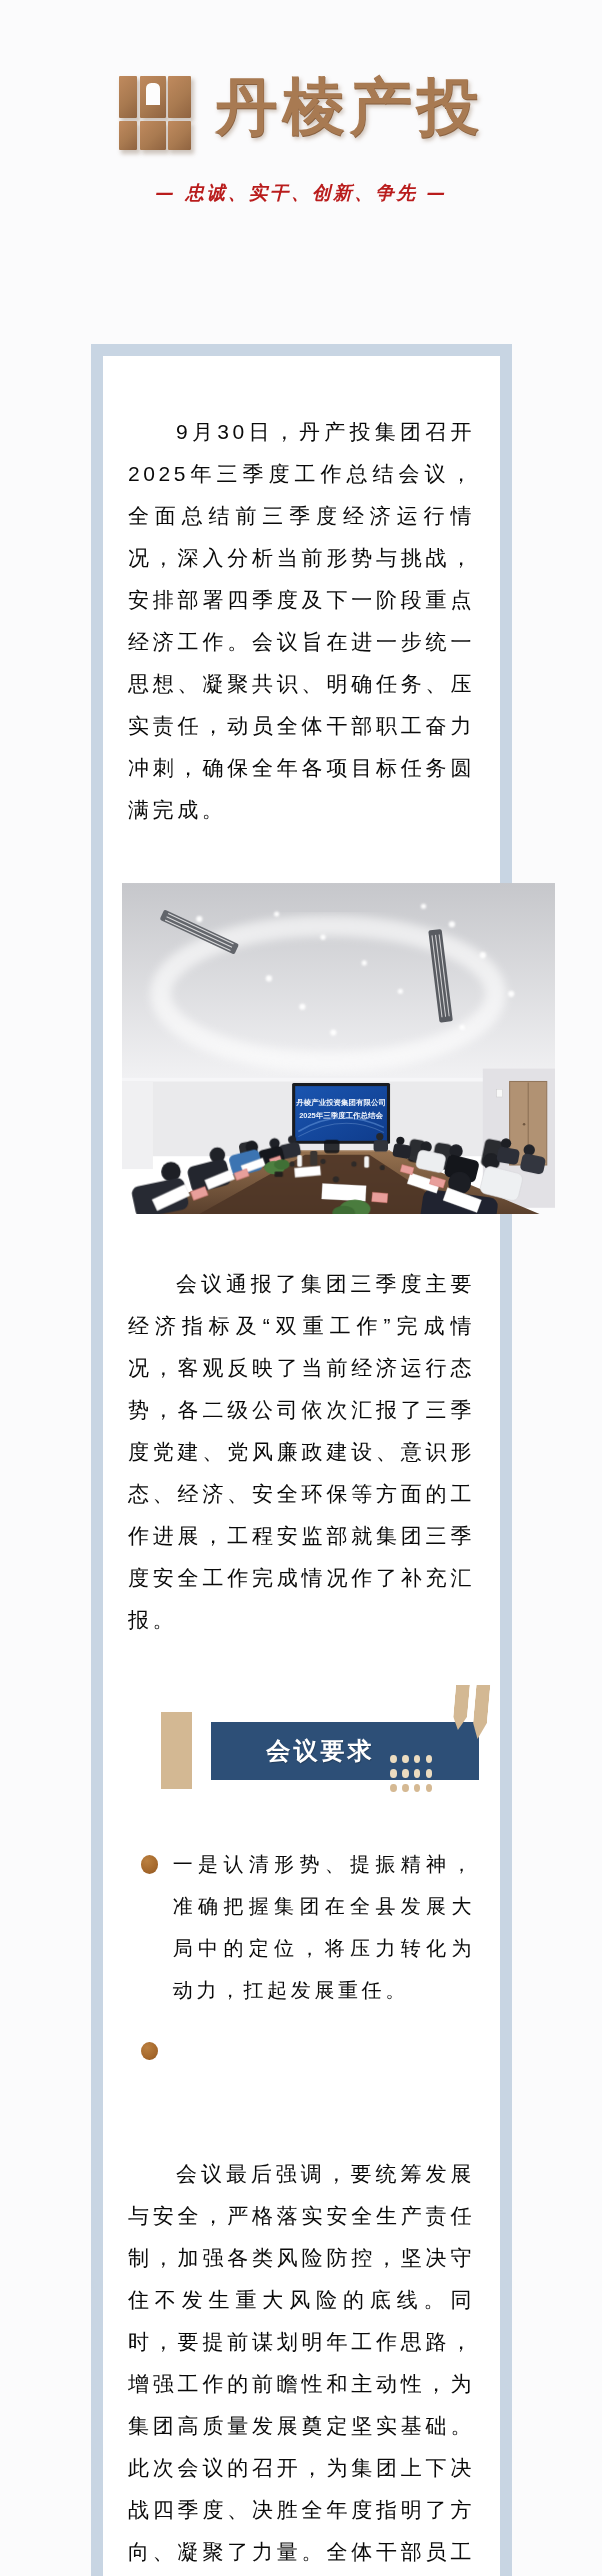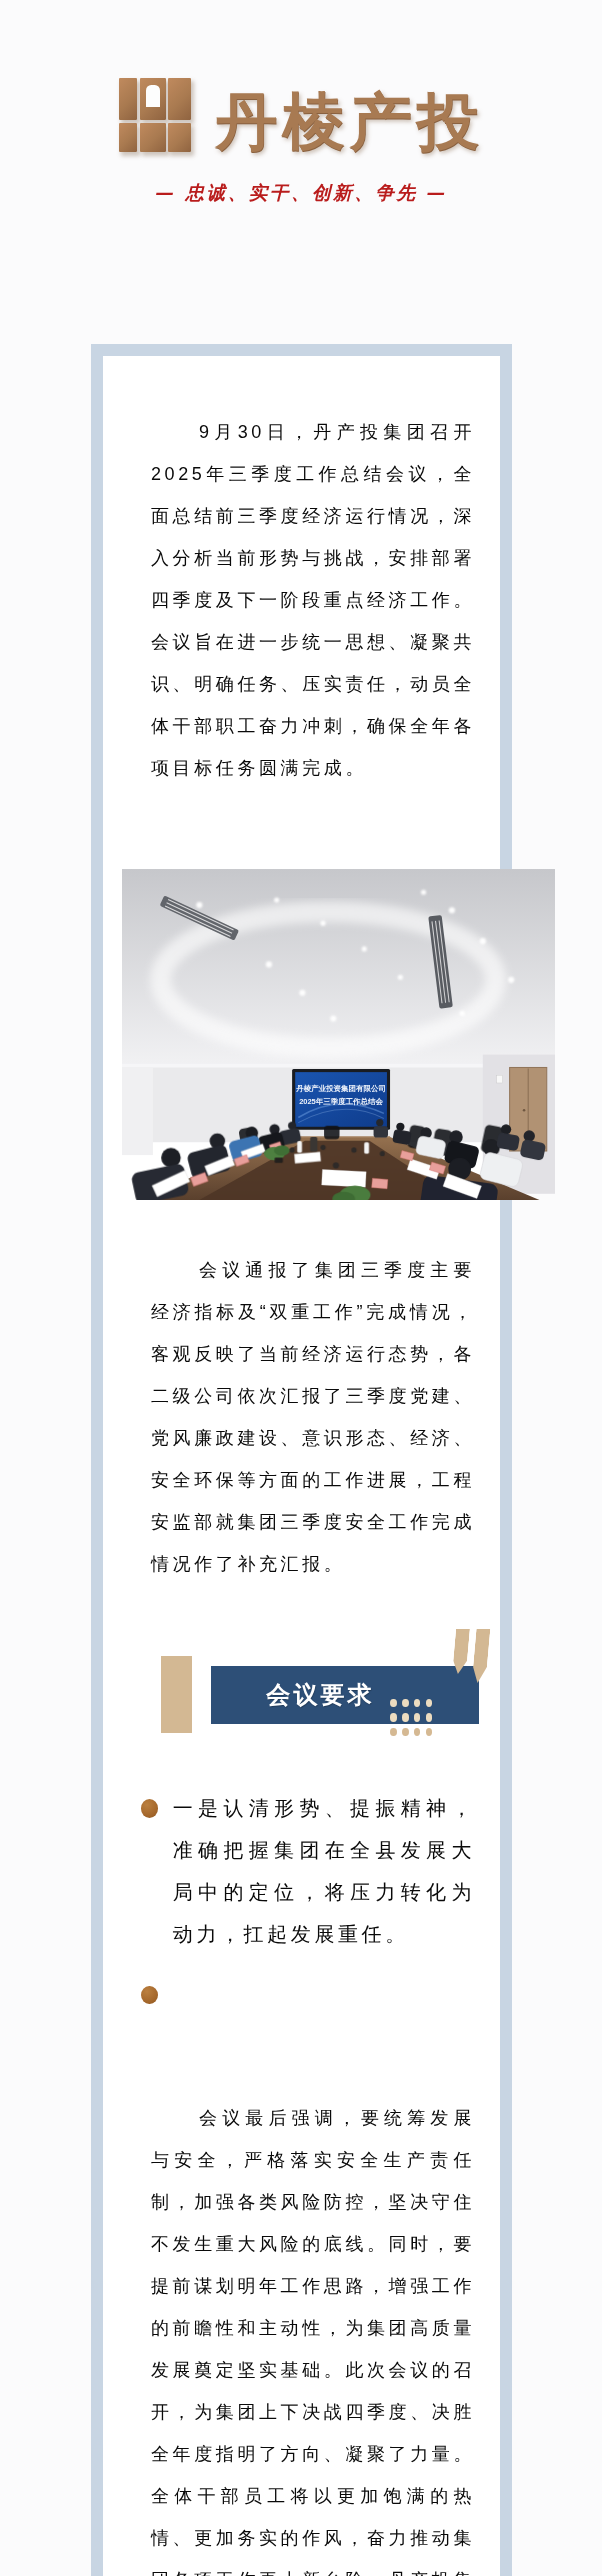--- a/index.html
+++ b/index.html
@@ -3,21 +3,21 @@
 <meta charset="utf-8">
 <style>
   * { margin:0; padding:0; box-sizing:border-box; }
   html,body { background:#fbfbfc; }
   body {
     width:603px; height:3077px; margin:0 auto; overflow:hidden;
     font-family:"Liberation Sans", sans-serif; color:#0a0a0a;
   }
   
   .header { padding-top:76px; text-align:center; }
-  .logo-row { display:flex; align-items:flex-end; justify-content:center; gap:19.6px; height:77px; }
+  .logo-row { display:flex; align-items:flex-start; justify-content:center; gap:19.6px; height:77px; }
   .logo-grid {
     width:77px; height:75px; display:grid;
     grid-template-columns:18.5px 26px 23px; grid-template-rows:42px 29px; gap:2.6px;
   }
   .logo-grid .tile {
     background:linear-gradient(135deg,#c austere,#9c6d45);
     background:linear-gradient(135deg,#c08a5e 0%,#a97a50 55%,#8f6340 100%);
     border-radius:1px; box-shadow:2.1px 3.1px 4.6px rgba(120,95,70,.35); position:relative;
   }
   .logo-grid .tile.notch::after {
@@ -32,24 +32,24 @@
   .tagline {
     margin-top:27px; font-family:"DejaVu Serif", serif; font-style:italic; font-weight:bold;
     font-size:18.5px; letter-spacing:2.6px; color:#b91c1c;
   }
   
   .box {
     margin:139px auto 0; width:421px; background:#ffffff;
     border:12px solid #c8d5e3; padding:55px 25px 20.6px;
   }
   .para {
-    font-size:18px; line-height:42px; letter-spacing:3.6px;
-    text-align:justify; text-indent:48px; color:#0a0a0a;margin-left:23px;
-  }
-  .photo-wrap { width:433px; margin:80px 0 0 -5.7px; }
+    font-size:21px; line-height:42px; letter-spacing:3.6px;
+    text-align:justify; text-indent:48px; color:#0a0a0a;
+  }
+  .photo-wrap { width:433px; margin:52px 0 0 -5.7px; }
   .photo-wrap svg { display:block; width:433px; height:331px; }
   .para-2 { margin-top:49px; }
   
   .banner-block { margin-top:71px; position:relative; height:84px; }
   .accent-bar { position:absolute; left:33px; top:0; width:31px; height:77px; background:#d3b893; }
   .banner {
     position:absolute; left:83px; top:9.8px; width:268px; height:58px; background:#2d4f77;
     display:flex; align-items:center; justify-content:center; padding-right:49px;
   }
   .banner-title {

